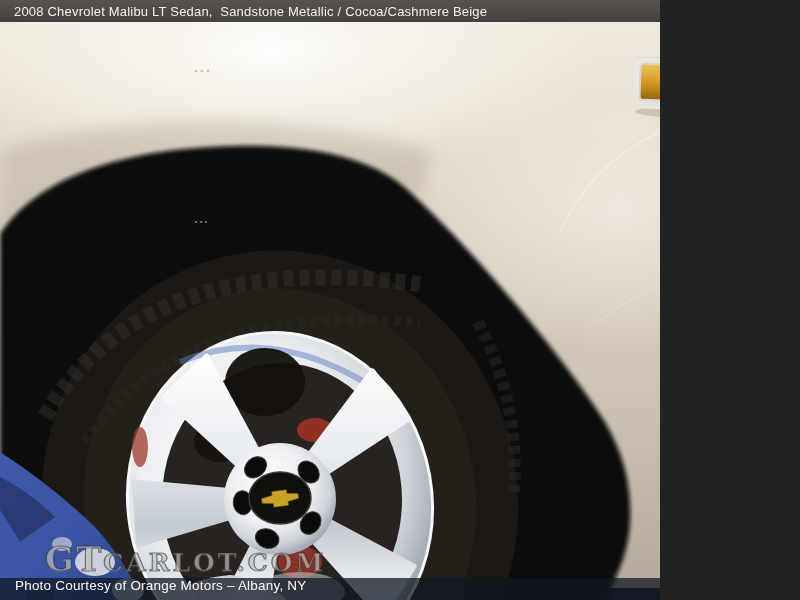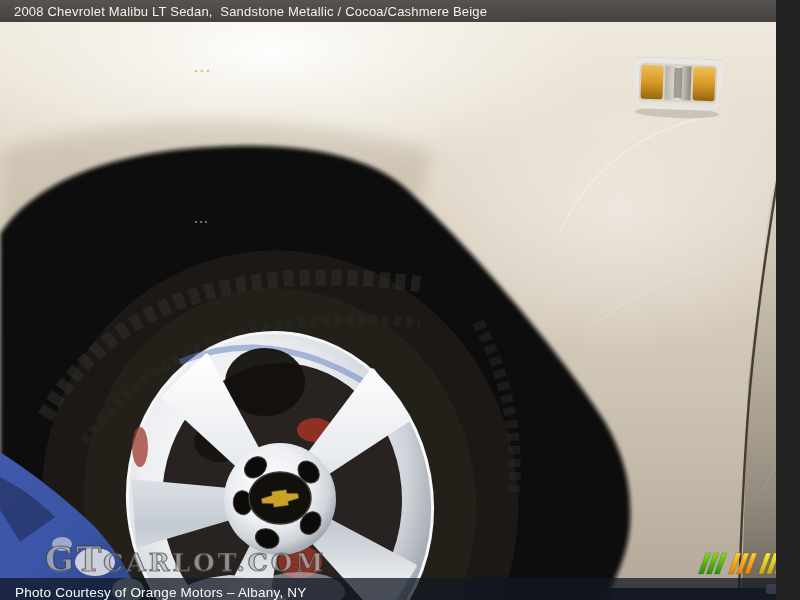--- a/index.html
+++ b/index.html
@@ -1,16 +1,16 @@
 <!DOCTYPE html>
 <html><head>
 <meta charset="utf-8">
 <style>
   html,body{margin:0;padding:0;background:#222;}
-  .stage{position:relative;width:776px;height:600px;overflow:hidden;
+  .stage{position:relative;width:660px;height:600px;overflow:hidden;
          font-family:"Liberation Sans",sans-serif;background:#14532d;}
   
   .header{position:absolute;left:0;top:0;width:800px;height:22px;
           background:linear-gradient(#565350,#454240);
           display:flex;align-items:center;z-index:30;}
   .header .title{color:#f2f1ee;font-size:13px;padding-left:14px;white-space:pre;
                  letter-spacing:.2px;}
   
   .photo{position:absolute;left:0;top:22px;width:800px;height:578px;overflow:hidden;}
   .photo svg.scene{position:absolute;left:0;top:0;}
@@ -18,21 +18,21 @@
   .watermark{position:absolute;left:10px;top:520px;z-index:20;
              font-family:"DejaVu Serif","Liberation Serif",serif;font-weight:bold;
              color:rgba(186,186,186,.62);
              -webkit-text-stroke:1.2px rgba(42,42,42,.58);
              text-shadow:0 1px 1px rgba(255,255,255,.18);
              letter-spacing:2px;line-height:34px;user-select:none;margin-left:35px;}
   .watermark .wm-big{font-size:34px;}
   .watermark .wm-small{font-size:25px;letter-spacing:3px;}
   
   .credit-bar{position:absolute;left:0;bottom:0;width:800px;height:22px;z-index:25;
-              background:rgba(18,24,36,.75);display:flex;align-items:flex-end;}
+              background:rgba(18,24,36,.75);display:flex;align-items:flex-start;}
   .credit-bar span{color:#fafafa;font-size:13.5px;padding-left:15px;letter-spacing:.2px;}
   
   .logo{position:absolute;left:698px;top:528px;z-index:26;}
 </style>
 </head>
 <body>
 
 <div class="stage">
 
   <div class="header">

